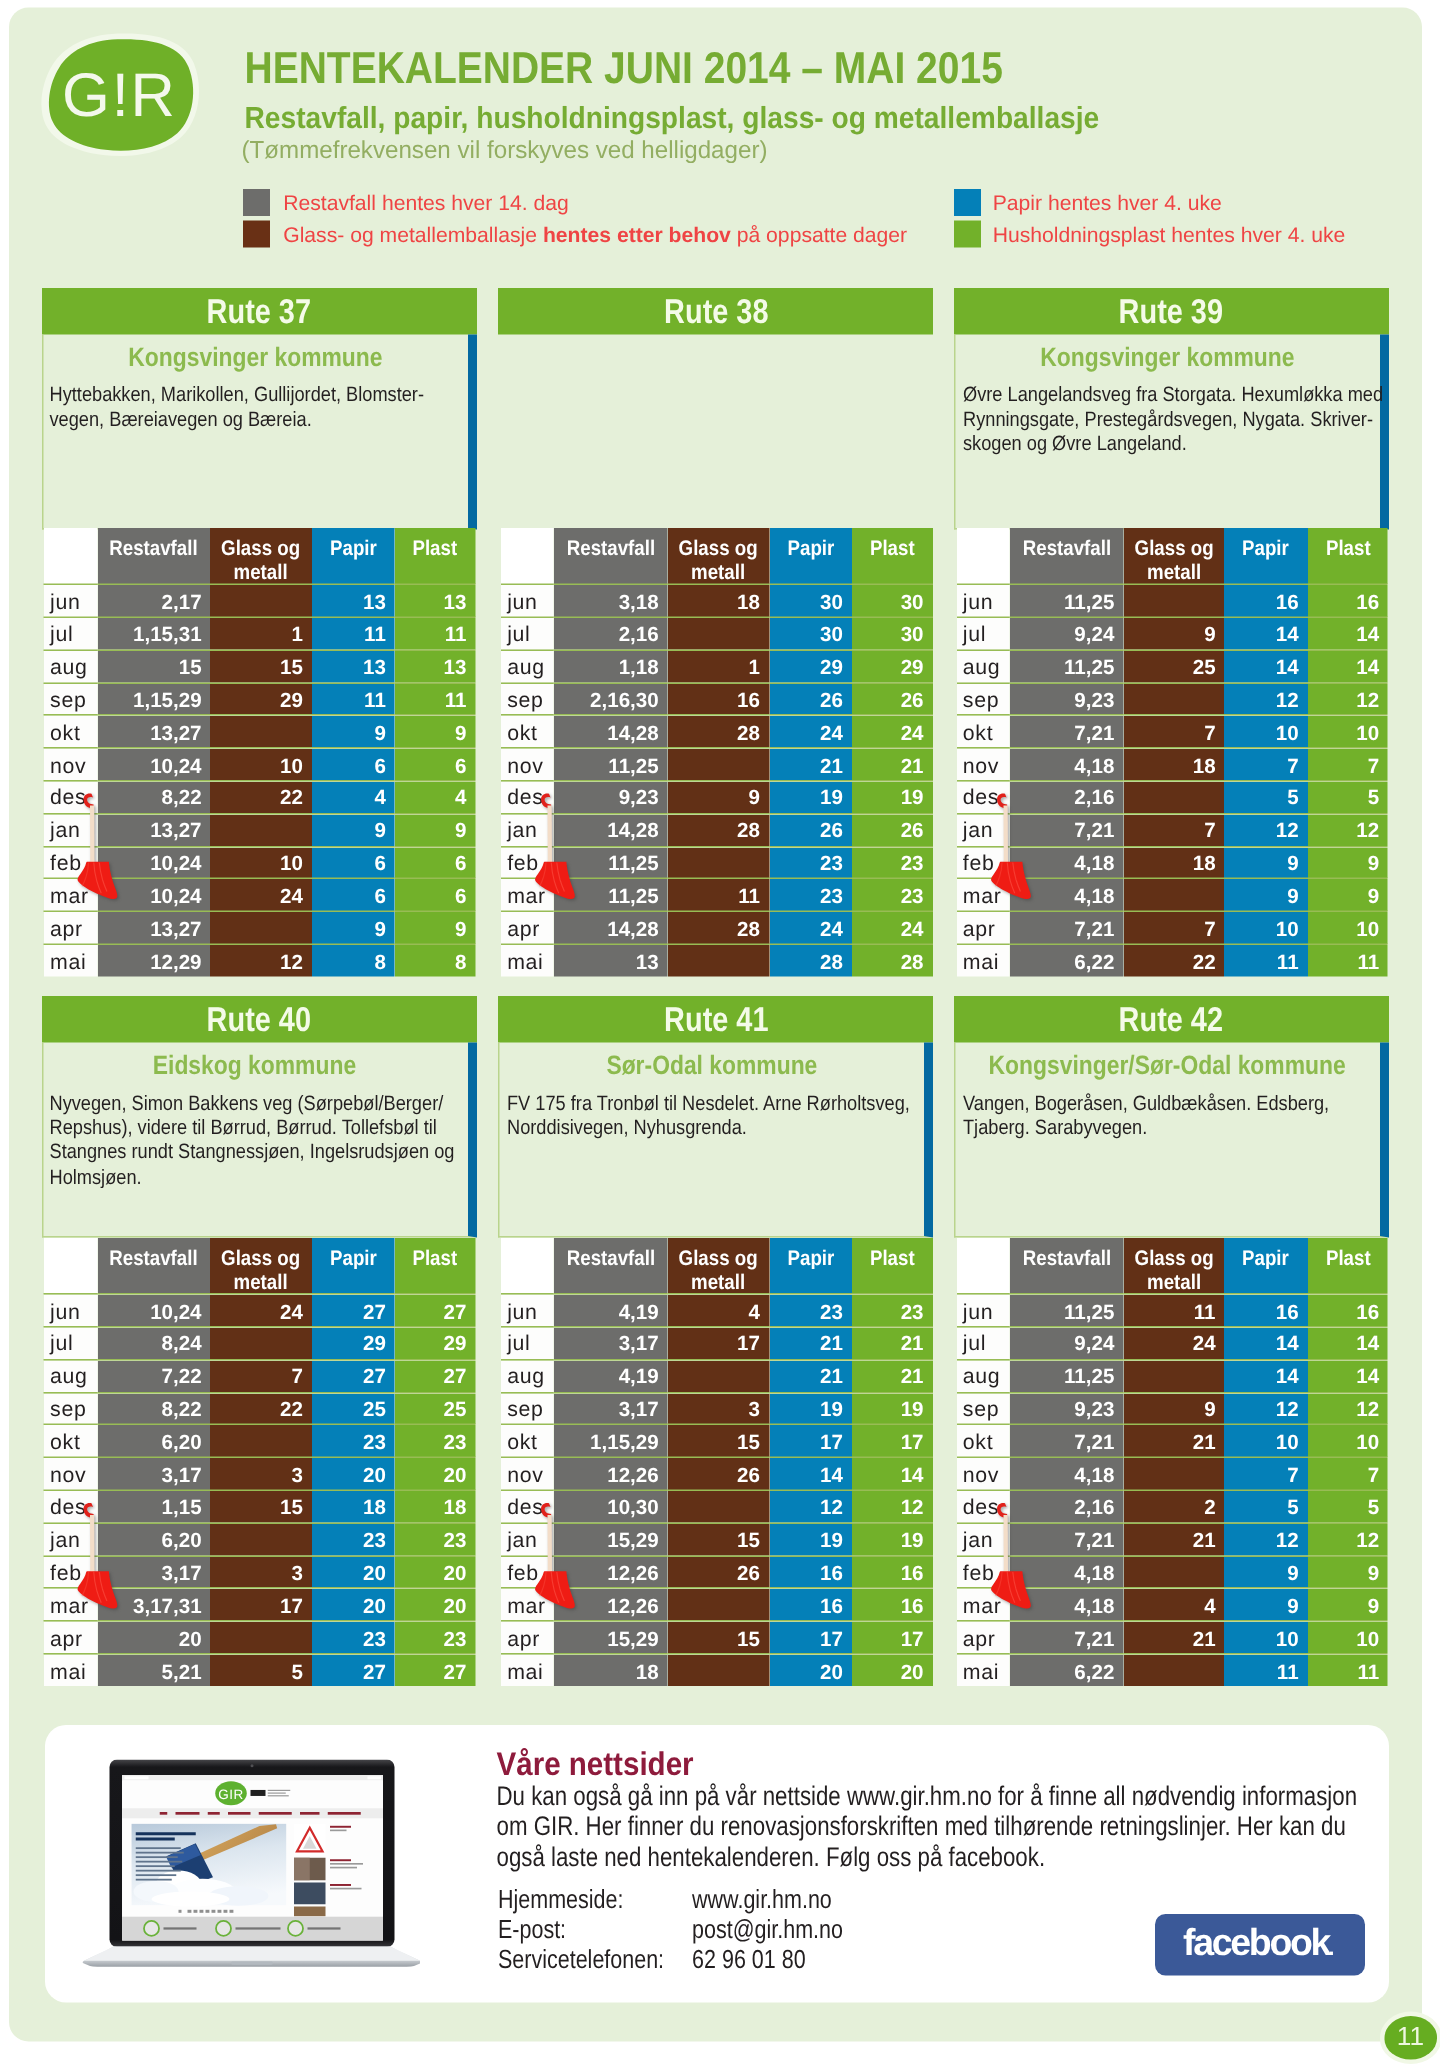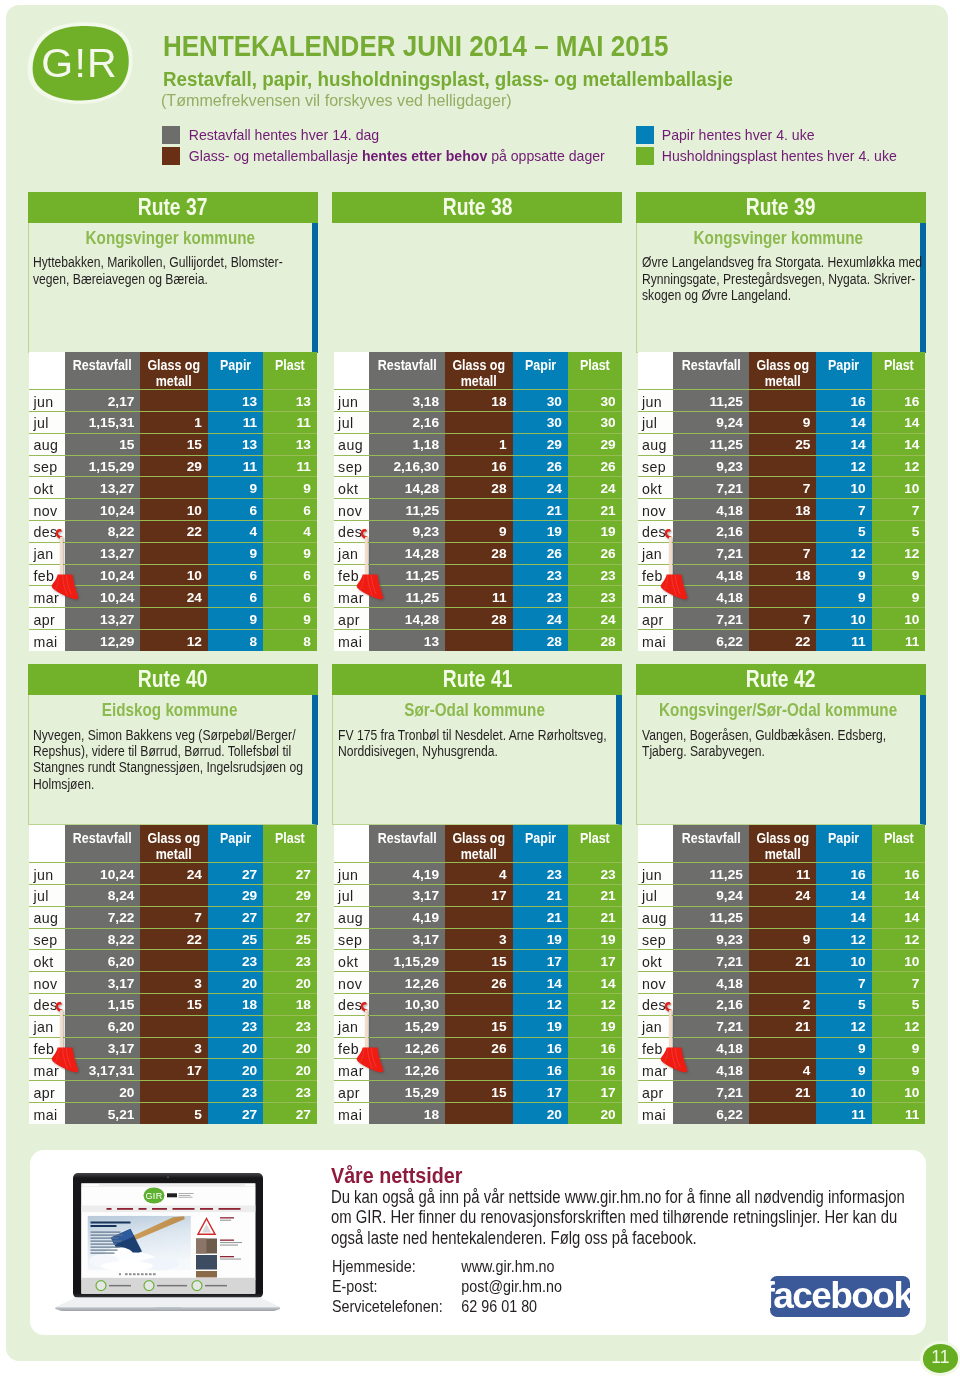--- a/index.html
+++ b/index.html
@@ -15,21 +15,21 @@
         justify-content:center;color:#f4f8ec;font-size:41px;line-height:1;
         font-family:"Liberation Sans",sans-serif;padding-bottom:2px;box-sizing:border-box;
         letter-spacing:1.2px;text-indent:1.2px;}
   .h-title{position:absolute;left:163.2px;top:36.2px;font-size:29.7px;font-weight:bold;color:#76ac33;
         line-height:20.5px;transform:scaleX(0.8755);transform-origin:0 0;white-space:nowrap;}
   .h-sub{position:absolute;left:163px;top:71.7px;font-size:20.3px;font-weight:bold;color:#76ac33;
         line-height:14px;transform:scaleX(0.926);transform-origin:0 0;white-space:nowrap;}
   .h-note{position:absolute;left:161px;top:94.7px;font-size:16.4px;color:#93ae62;
         line-height:11.3px;transform:scaleX(0.982);transform-origin:0 0;white-space:nowrap;}
 
-  .legend{position:absolute;font-size:14.1px;color:#701a75;line-height:1;}
+  .legend{position:absolute;font-size:14.1px;color:#ef4444;line-height:1;}
   .lg-sw{position:absolute;width:18px;height:18px;}
   .lg-tx{position:absolute;white-space:nowrap;}
 
   
   .route{position:absolute;width:290px;}
   .route-hd{height:31px;background:#72b12a;color:#f4fbe8;font-size:23px;font-weight:bold;
         display:flex;align-items:center;justify-content:center;line-height:31px;}
   .route-hd>span{display:inline-block;transform:scaleX(0.838);white-space:nowrap;}
   .route-body{border-left:1px solid #b9d48c;border-right:6px solid #0369a1;border-bottom:1px solid #b9d48c;
         background:transparent;height:129px;position:relative;}
@@ -67,21 +67,21 @@
   .foot-card{position:absolute;left:30px;top:1150px;width:896px;height:185px;background:#ffffff;border-radius:14px;}
   .foot-title{position:absolute;left:331.3px;top:1167.9px;font-size:21.9px;font-weight:bold;color:#8e1b3c;
         line-height:15.1px;transform:scaleX(0.90);transform-origin:0 0;white-space:nowrap;}
   .foot-par{position:absolute;left:330.5px;top:1187px;width:700px;font-size:18px;color:#231f20;line-height:20.3px;
         transform:scaleX(0.825);transform-origin:0 0;}
   .foot-contacts{position:absolute;left:331.5px;top:1257.3px;font-size:17.4px;color:#231f20;line-height:19.85px;
         transform:scaleX(0.824);transform-origin:0 0;white-space:nowrap;}
   .fc-l{display:inline-block;width:157px;}
   .fb{position:absolute;left:770px;top:1276px;width:140px;height:41px;background:#3b5998;border-radius:7px;
       display:flex;align-items:center;justify-content:center;}
-  .fb span{color:#ffffff;font-size:37px;font-weight:bold;letter-spacing:-1.55px;text-indent:-1.55px;
+  .fb span{color:#ffffff;font-size:25px;font-weight:bold;letter-spacing:-1.55px;text-indent:-1.55px;
       font-family:"Liberation Sans",sans-serif;line-height:1;padding-bottom:2px;}
   .fb .fbdot{font-size:15px;letter-spacing:0;margin-left:1px;align-self:flex-end;
       line-height:1;padding-bottom:11px;}
   .pagenum{position:absolute;left:922.5px;top:1344.4px;width:35.6px;height:28.7px;background:#66ad21;
       border-radius:50% 50% 50% 50% / 52% 50% 50% 48%;
       display:flex;align-items:center;justify-content:center;color:#eef7e0;font-size:17.5px;
       line-height:1;box-shadow:0 0 0 3px #f1f8e6;padding-bottom:1px;box-sizing:border-box;}
 </style>
 </head>
 <body>

